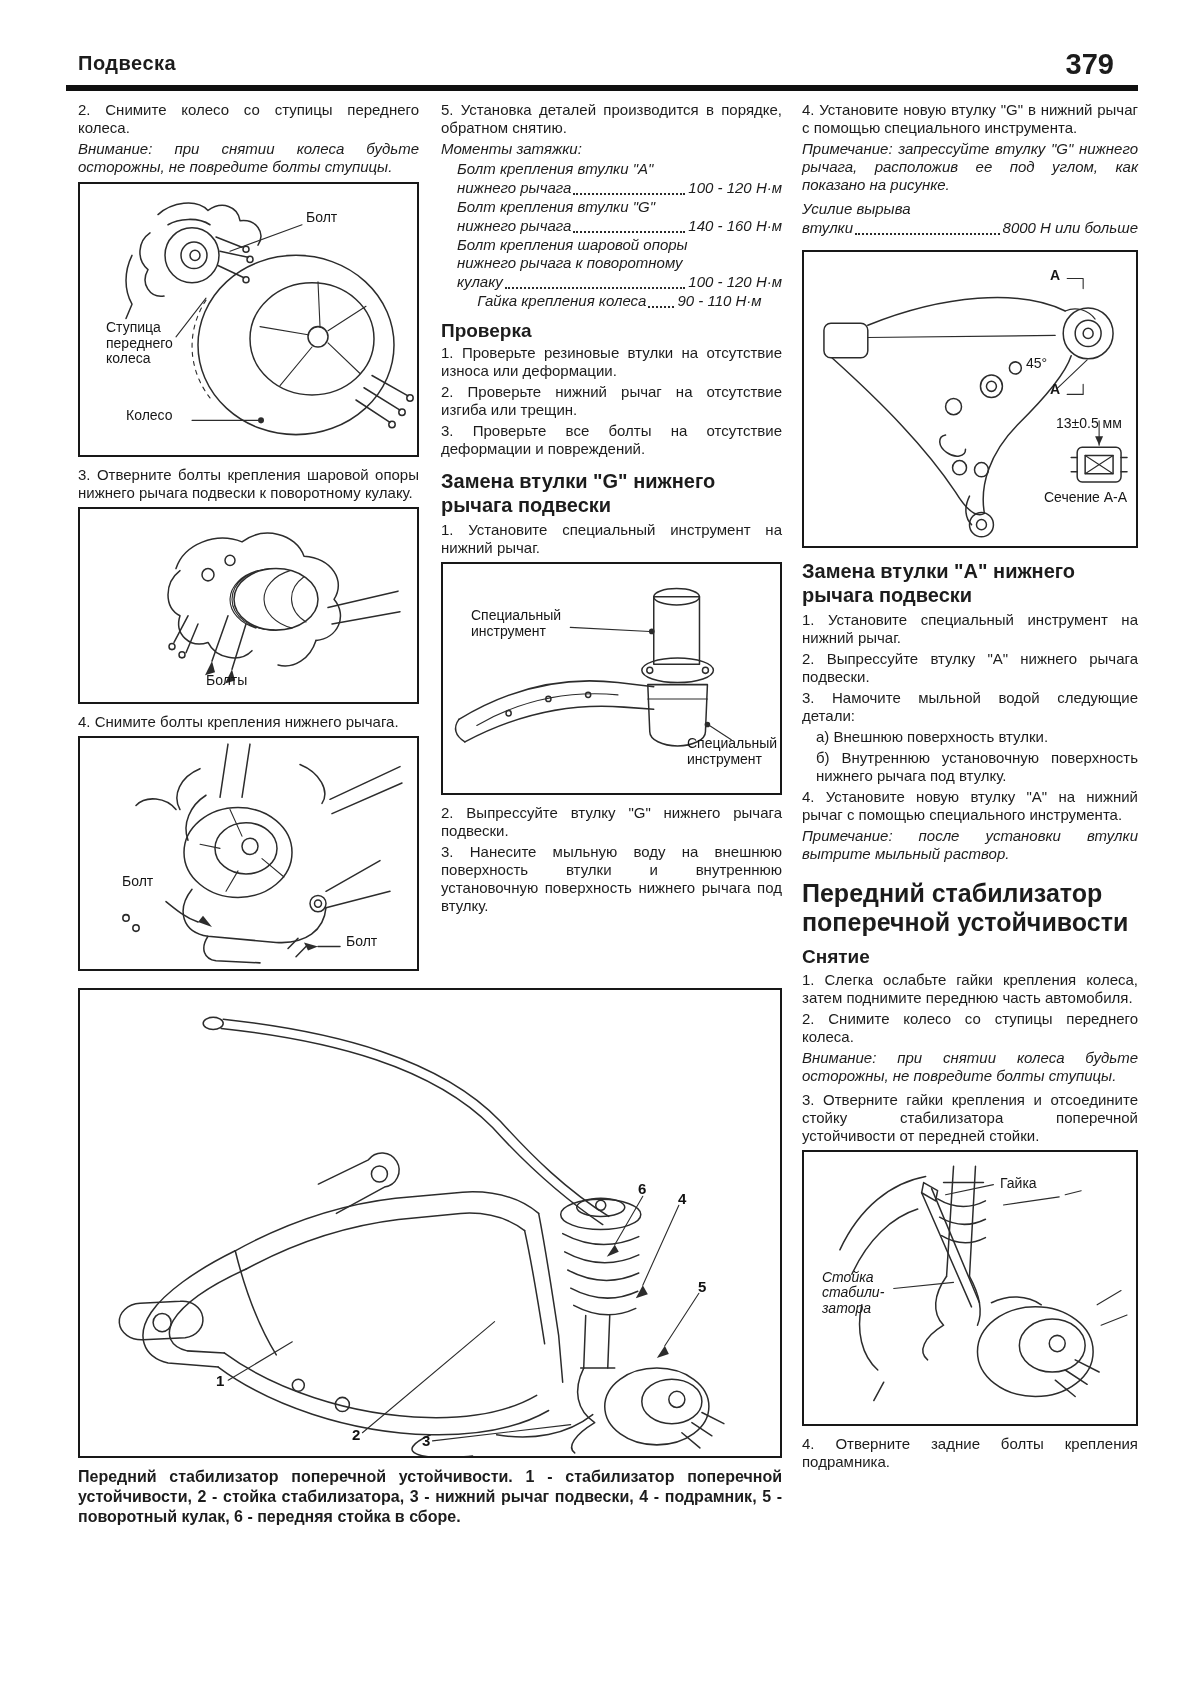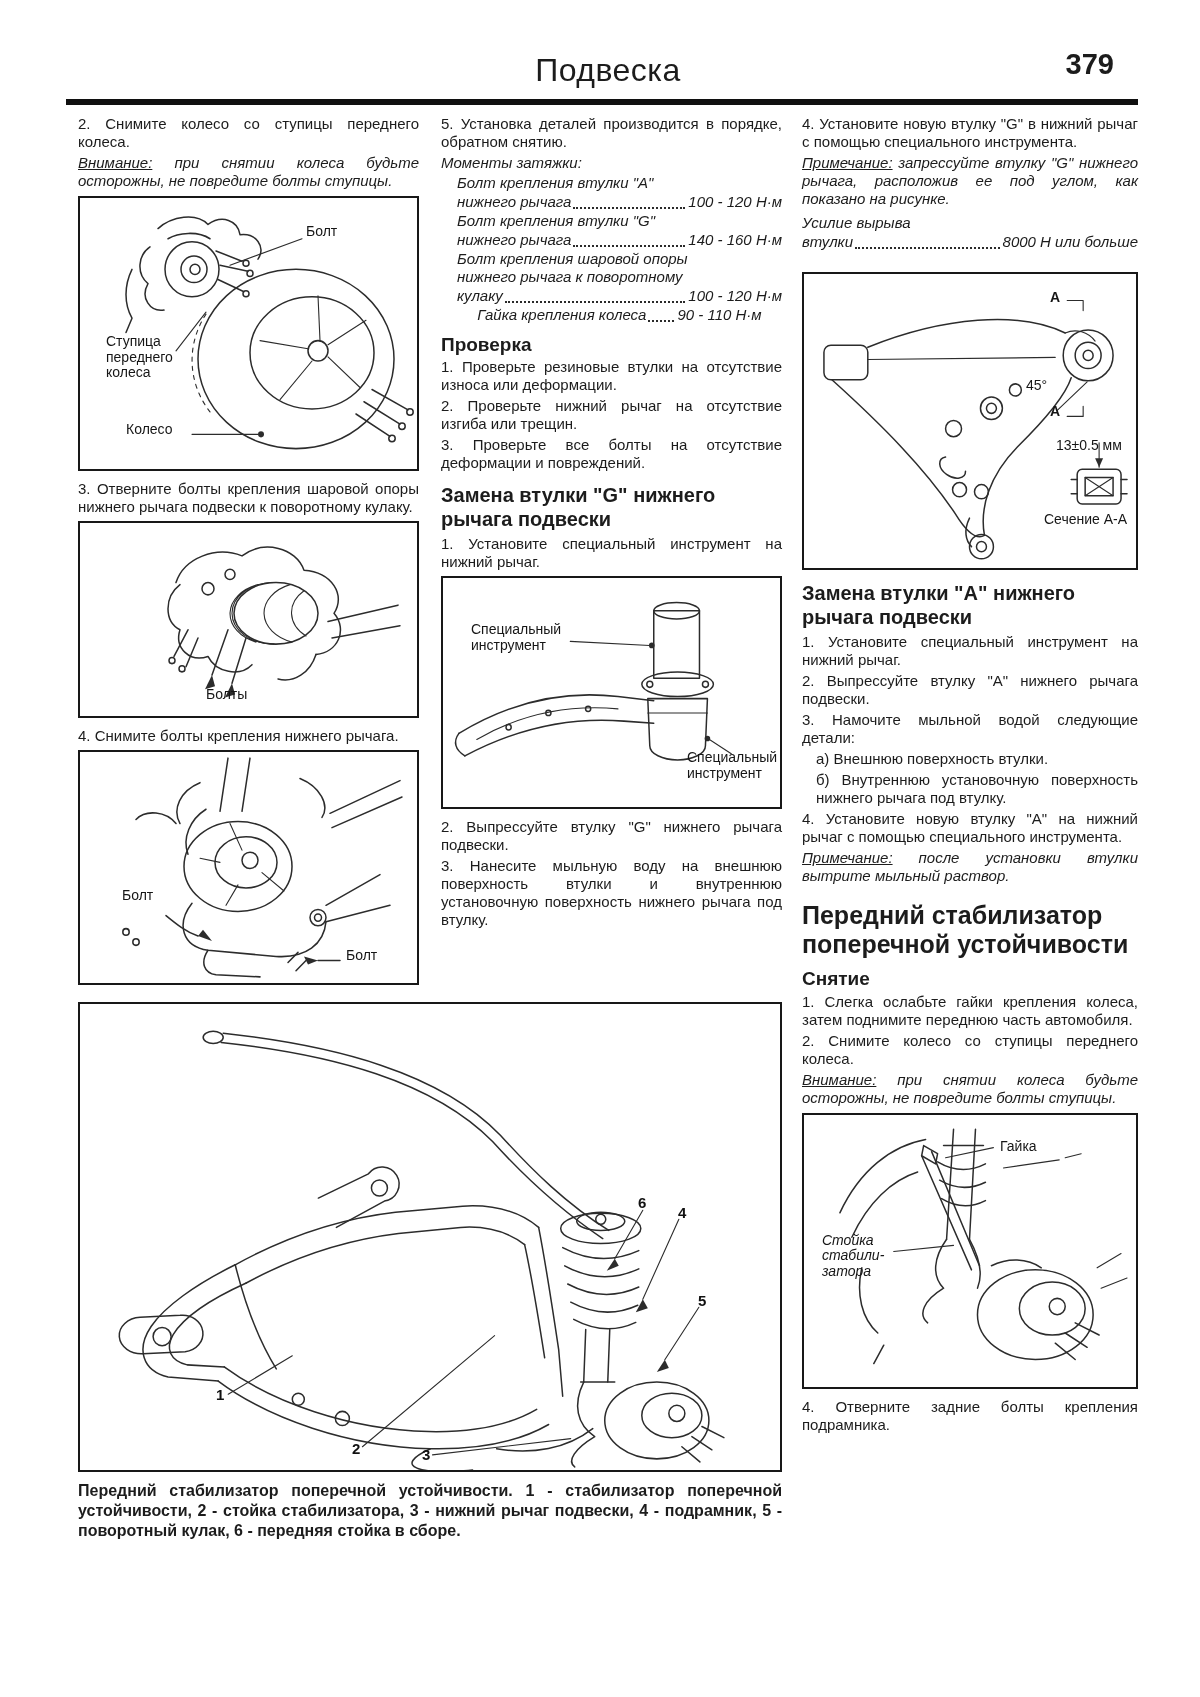--- a/index.html
+++ b/index.html
@@ -3,30 +3,30 @@
 <meta charset="utf-8">
 <style>
   html,body{margin:0;padding:0;}
   body{
     width:1200px;height:1697px;overflow:hidden;background:#ffffff;
     font-family:"Liberation Sans", sans-serif;color:#1c1c1c;
     -webkit-font-smoothing:antialiased;
   }
   .hdr{position:relative;padding:52px 62px 10px 78px;border-bottom:none;}
   .hdr-rule{margin:0 62px 0 66px;border-bottom:6px solid #101010;}
-  .hdr-title{text-align:center;font-size:32px;font-weight:400;letter-spacing:.5px;}
+  .hdr-title{text-align:left;font-size:20px;font-weight:700;letter-spacing:.5px;}
   .hdr-num{position:absolute;right:86px;top:48px;font-size:29px;font-weight:700;}
   .cols{display:flex;gap:20px;padding:10px 62px 0 78px;align-items:flex-start;}
   .main-left{flex:0 0 704px;width:704px;}
   .twocol{display:flex;gap:22px;align-items:flex-start;}
   .col{flex:0 0 341px;width:341px;}
   .right-col{flex:1 1 auto;min-width:0;}
   .p{font-size:15px;line-height:1.2;text-align:justify;margin:0 0 3px;}
   .it{font-style:italic;}
-  .lbl{text-decoration:underline;font-style:italic;margin-top:36px;}
+  .lbl{font-style:italic;margin-top:36px;}
   .warn{margin:2px 0 6px;}
   .specs{font-style:italic;padding-left:16px;margin:0 0 4px;}
   .spec-line{font-size:15px;line-height:1.26;}
   .spec-row{display:flex;align-items:flex-end;font-size:15px;line-height:1.26;justify-content:center;}
   .leader{flex:1 1 auto;min-width:10px;border-bottom:2px dotted #2a2a2a;margin:0 3px 3px 2px;}
   .val{white-space:nowrap;}
   .h-check{font-size:19px;font-weight:700;margin:9px 0 2px;}
   .h-replace{font-size:20px;font-weight:700;line-height:1.2;margin:11px 0 4px;}
   .h-big{font-size:25px;font-weight:700;line-height:1.18;margin:16px 0 8px;}
   .h-sub{font-size:19px;font-weight:700;margin:2px 0 3px;}
@@ -284,21 +284,21 @@
       <span class="callout" style="left:598px;top:200px;">4</span>
       <span class="callout" style="left:618px;top:288px;">5</span>
       <span class="callout" style="left:558px;top:190px;">6</span>
     </div>
     <p class="caption">Передний стабилизатор поперечной устойчивости. 1 - стабилизатор поперечной устойчивости, 2 - стойка стабилизатора, 3 - нижний рычаг подвески, 4 - подрамник, 5 - поворотный кулак, 6 - передняя стойка в сборе.</p>
   </div>
 
   <div class="right-col">
     <p class="p">4. Установите новую втулку "G" в нижний рычаг с помощью специального инструмента.</p>
     <p class="p warn"><span class="lbl">Примечание:</span><span class="it"> запрессуйте втулку "G" нижнего рычага, расположив ее под углом, как показано на рисунке.</span></p>
-    <div class="it" style="margin-bottom:20px;">
+    <div class="it" style="margin-bottom:12px;">
       <div class="spec-line">Усилие вырыва</div>
       <div class="spec-row">
           <span>втулки</span>
           <span class="leader" style="max-width:150px;"></span>
           <span class="val">8000 Н или больше</span>
         </div>
     </div>
 
     <div class="fig" style="height:294px;">
       <svg viewBox="0 0 333 289" preserveAspectRatio="none">
@@ -346,20 +346,21 @@
     <p class="p sub">а) Внешнюю поверхность втулки.</p>
     <p class="p sub">б) Внутреннюю установочную поверхность нижнего рычага под втулку.</p>
     <p class="p">4. Установите новую втулку "А" на нижний рычаг с помощью специального инструмента.</p>
     <p class="p warn"><span class="lbl">Примечание:</span><span class="it"> после установки втулки вытрите мыльный раствор.</span></p>
 
     <div class="h-big">Передний стабилизатор поперечной устойчивости</div>
     <div class="h-sub">Снятие</div>
     <p class="p">1. Слегка ослабьте гайки крепления колеса, затем поднимите переднюю часть автомобиля.</p>
     <p class="p">2. Снимите колесо со ступицы переднего колеса.</p>
     <p class="p warn"><span class="lbl">Внимание:</span><span class="it"> при снятии колеса будьте осторожны, не повредите болты ступицы.</span></p>
+    <p class="p">3. Отверните гайки крепления и отсоедините стойку стабилизатора поперечной устойчивости от передней стойки.</p>
 
     <div class="fig" style="height:272px;">
       <svg viewBox="0 0 333 267" preserveAspectRatio="none">
         <g class="sketch">
           <path d="M36,96 C56,54 88,30 122,24 M48,120 C64,86 88,64 114,56"></path>
           <path d="M150,14 L143,122 M172,14 L166,122"></path>
           <path d="M140,30 h40"></path>
           <path d="M134,46 q24,14 48,2 M136,64 q23,13 46,2 M138,82 q22,13 44,2"></path>
           <path d="M118,40 L168,152 M128,36 L176,148"></path>
           <path d="M120,30 l14,8 l-2,10 l-14,-8 z"></path>

